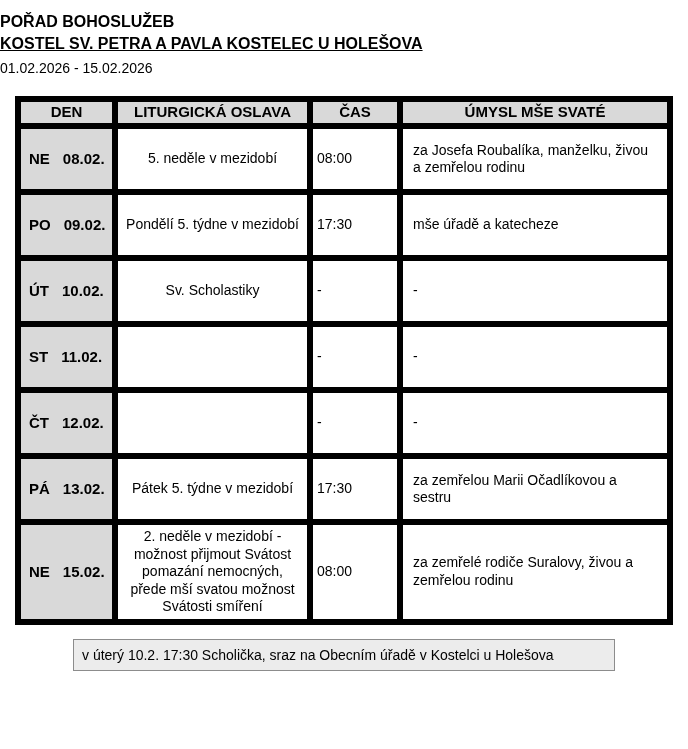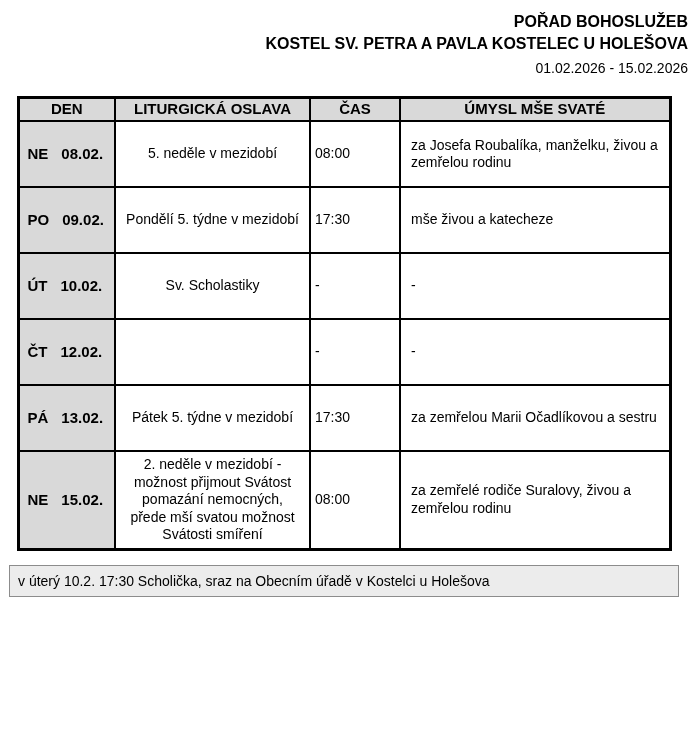--- a/index.html
+++ b/index.html
@@ -6,39 +6,39 @@
   html, body { background: #ffffff; }
   body {
     width: 688px;
     height: 749px;
     font-family: "Liberation Sans", sans-serif;
     color: #000000;
     overflow: hidden;
   }
   .page { padding-top: 12px; }
 
-  .titles { text-align: right; }
+  .titles { text-align: left; }
   .title    { font-size: 16px; font-weight: bold; line-height: 1.2; }
-  .subtitle { font-size: 16px; font-weight: bold; line-height: 1.2; margin-top: 3px; }
+  .subtitle { font-size: 16px; font-weight: bold; line-height: 1.2; margin-top: 3px; text-decoration: underline; }
   .daterange{ font-size: 14px; margin-top: 7px; }
 
   table.schedule {
     border-collapse: collapse;
     table-layout: fixed;
     width: 652px;
     margin: 20px auto 0 auto;
     border: 3px solid #000000;
   }
   col.c-den       { width: 97px;  }
   col.c-oslava    { width: 195px; }
   col.c-cas       { width: 90px;  }
   col.c-umysl     { width: 270px; }
 
   th, td {
-    border: 2px solid #000000;
+    border: 6px solid #000000;
     vertical-align: middle;
     font-size: 14px;
     line-height: 1.25;
   }
   thead th {
     background: #d9d9d9;
     font-size: 15px;
     font-weight: bold;
     height: 22px;
     text-align: center;
@@ -54,21 +54,21 @@
     padding-left: 8px;
     white-space: nowrap;
   }
   td.den .day { display: inline-block; margin-right: 13px; }
 
   td.celebration { text-align: center; padding: 3px 7px; }
   td.time        { text-align: left; padding: 3px 4px; }
   td.intention   { text-align: left; padding: 3px 10px; }
 
   .note-box {
-    width: 670px;
+    width: 542px;
     margin: 14px auto 0 auto;
     background: #ececec;
     border: 1px solid #8c8c8c;
     padding: 7px 8px;
     font-size: 14px;
     line-height: 1.2;
   }
 </style>
 </head>
 <body>
@@ -104,27 +104,35 @@
         <td class="celebration">5. neděle v mezidobí</td>
         <td class="time">08:00</td>
         <td class="intention">za Josefa Roubalíka, manželku, živou a zemřelou rodinu</td>
       </tr>
       <tr>
         <td class="den">
           <span class="day">PO</span><span class="date">09.02.</span>
         </td>
         <td class="celebration">Pondělí 5. týdne v mezidobí</td>
         <td class="time">17:30</td>
-        <td class="intention">mše živou a katecheze</td>
+        <td class="intention">mše úřadě a katecheze</td>
       </tr>
       <tr>
         <td class="den">
           <span class="day">ÚT</span><span class="date">10.02.</span>
         </td>
         <td class="celebration">Sv. Scholastiky</td>
+        <td class="time">-</td>
+        <td class="intention">-</td>
+      </tr>
+      <tr>
+        <td class="den">
+          <span class="day">ST</span><span class="date">11.02.</span>
+        </td>
+        <td class="celebration"></td>
         <td class="time">-</td>
         <td class="intention">-</td>
       </tr>
       <tr>
         <td class="den">
           <span class="day">ČT</span><span class="date">12.02.</span>
         </td>
         <td class="celebration"></td>
         <td class="time">-</td>
         <td class="intention">-</td>

